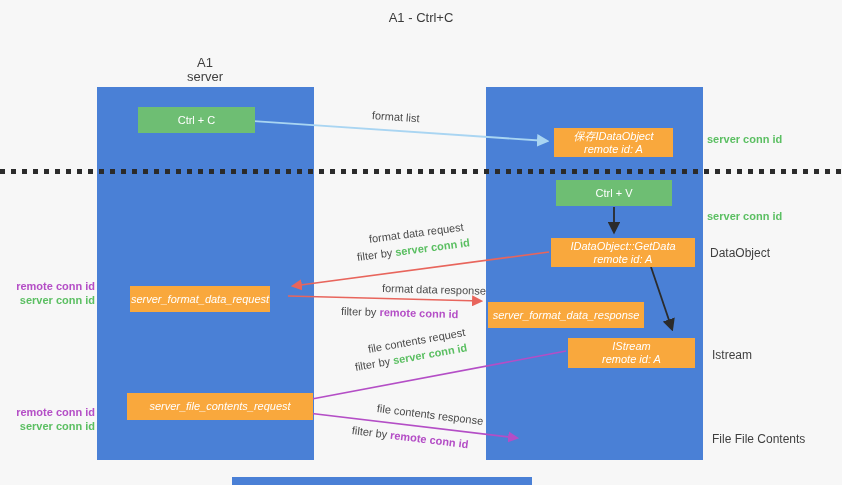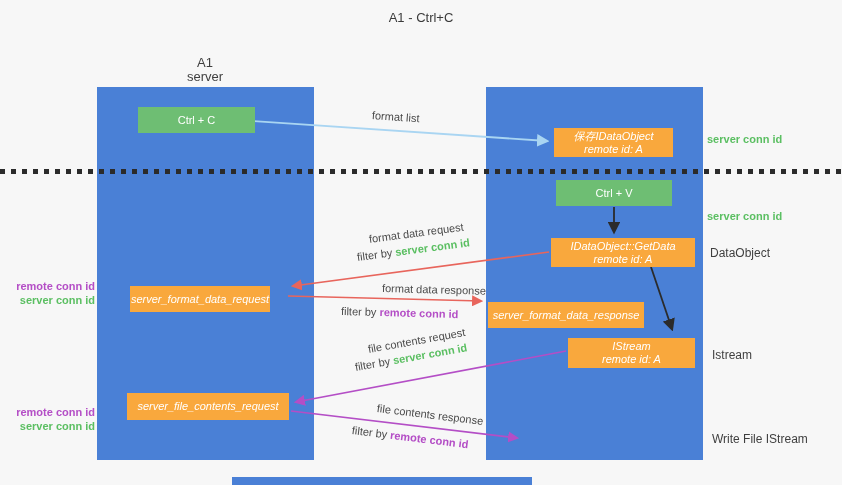--- a/index.html
+++ b/index.html
@@ -92,29 +92,29 @@
   <div class="abs node obox z4" style="left:130px;top:286px;width:140px;height:26px;">
     <span>server_format_data_request</span>
   </div>
   <div class="abs node obox z4" style="left:488px;top:289px;width:156px;height:26px;margin-top:13px;">
     <span>server_format_data_response</span>
   </div>
   <div class="abs node obox z4" style="left:568px;top:338px;width:127px;height:30px;">
     <span>IStream</span>
     <span>remote id: A</span>
   </div>
-  <div class="abs node obox z4" style="left:127px;top:393px;width:162px;height:27px;">
+  <div class="abs node obox z4" style="left:127px;top:393px;width:186px;height:27px;">
     <span>server_file_contents_request</span>
   </div>
 
   <div class="abs sideg z4" style="left:707px;top:133px;">server conn id</div>
   <div class="abs sideg z4" style="left:707px;top:210px;">server conn id</div>
   <div class="abs sided z4" style="left:710px;top:246px;">DataObject</div>
   <div class="abs sided z4" style="left:712px;top:348px;">Istream</div>
-  <div class="abs sided z4" style="left:712px;top:432px;">Write File IStream</div>
+  <div class="abs sided z4" style="left:712px;top:432px;">File File Contents</div>
 
   <div class="abs leftlbl sidep z4" style="top:279px;">remote conn id</div>
   <div class="abs leftlbl sideg z4" style="top:293px;">server conn id</div>
   <div class="abs leftlbl sidep z4" style="top:405px;">remote conn id</div>
   <div class="abs leftlbl sideg z4" style="top:419px;">server conn id</div>
 
   <div class="abs alabel z4" style="left:372px;top:109px;transform:rotate(4deg);">format list</div>
 
   <div class="abs alabel z4" style="left:369px;top:233px;transform:rotate(-7.5deg);">format data request</div>
   <div class="abs alabel z4" style="left:357px;top:251px;transform:rotate(-7.5deg);">

